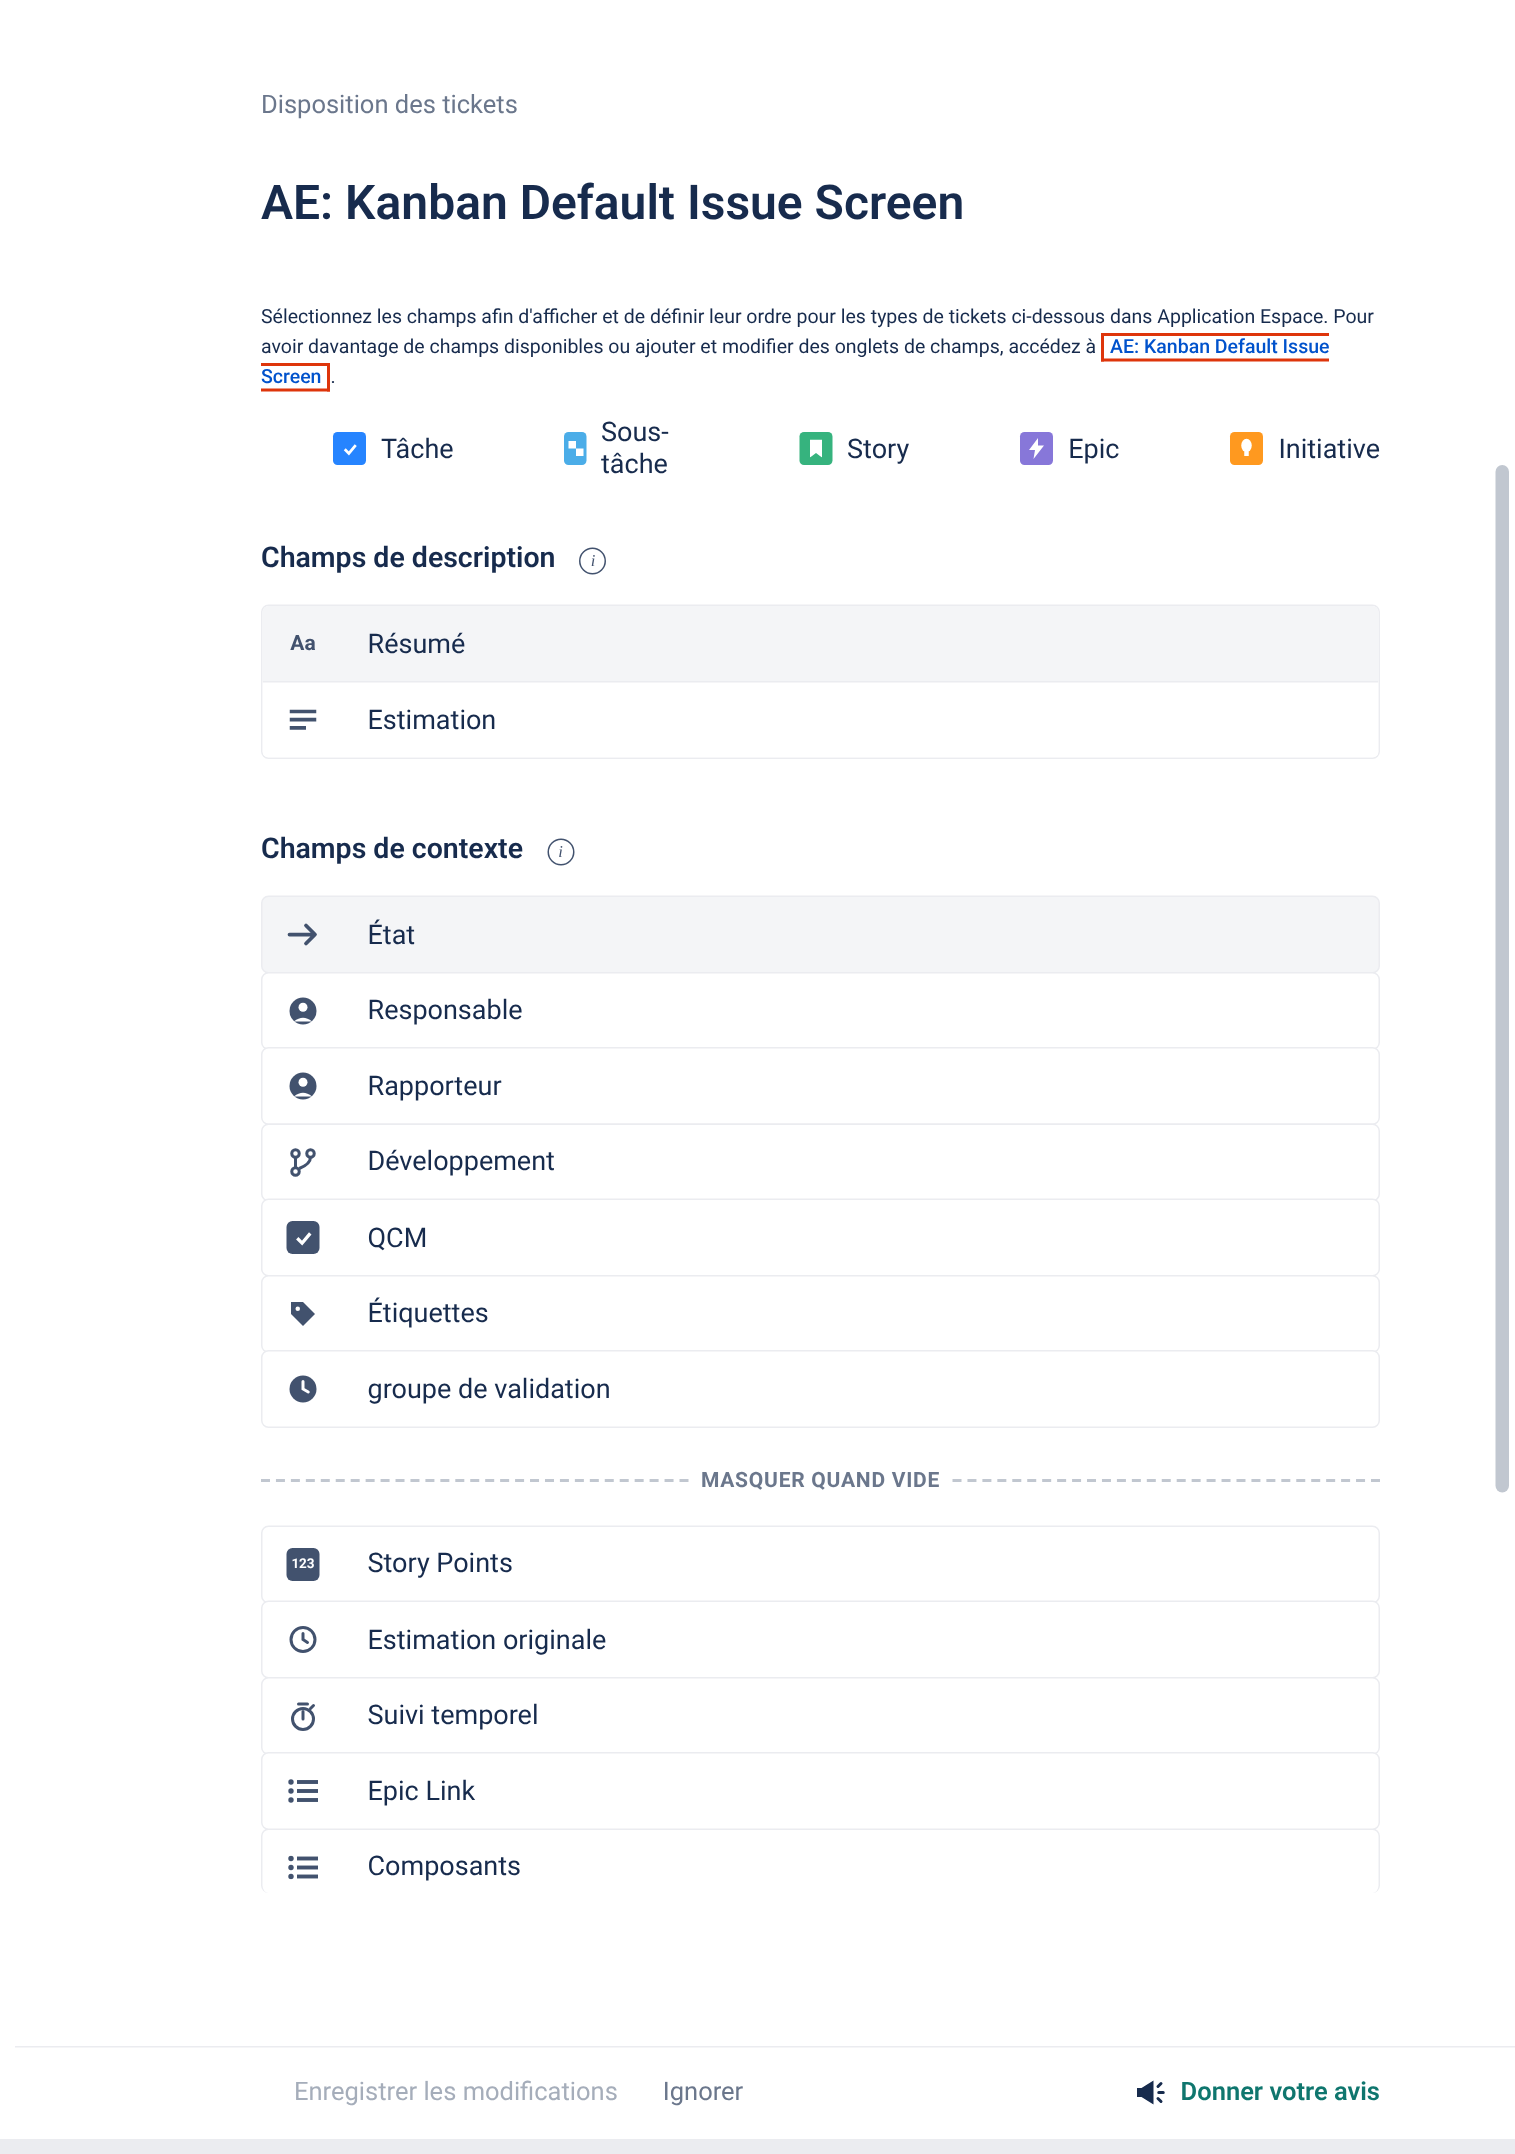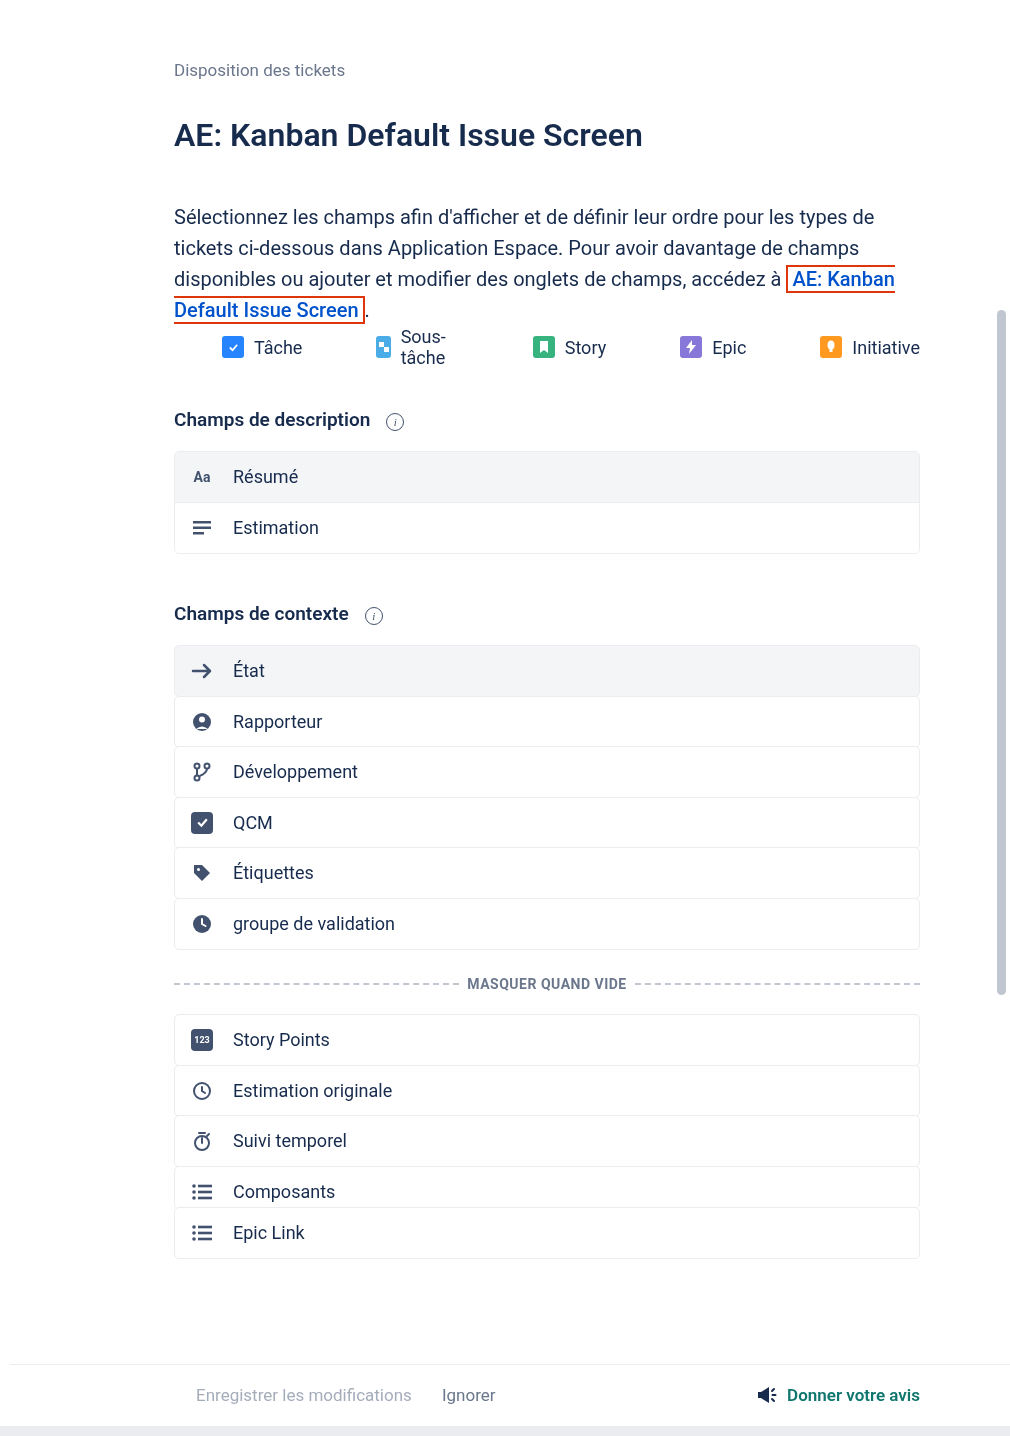--- a/index.html
+++ b/index.html
@@ -32,24 +32,24 @@
       font-size: 17px;
       margin-bottom: 36px;
     }
     .page-title {
       font-size: 32px;
       font-weight: 600;
       color: #172b4d;
       margin-bottom: 48px;
     }
     .intro {
-      font-size: 20px;
+      font-size: 13px;
       color: #172b4d;
       line-height: 1.55;
-      margin-bottom: 0;
+      margin-bottom: 16px;
     }
     .intro a {
       color: #0052cc;
       text-decoration: none;
       font-weight: 500;
     }
     .highlight-box {
       border: 2px solid #de350b;
       padding: 0 4px;
       display: inline;
@@ -114,21 +114,22 @@
       border: 1.5px solid #ebecf0;
       border-radius: 5px;
       margin-bottom: 48px;
       overflow: hidden;
     }
     .field-group .field-item + .field-item {
       border-top: 1.5px solid #ebecf0;
     }
     .field-item {
       display: flex;
-      gap: 20px;
+      align-items: center;
+      gap: 32px;
       padding: 14px 16px;
       font-size: 18px;
       color: #172b4d;
       background: #fff;
     }
     .field-item.locked {
       background: #f4f5f7;
     }
     .field-icon {
       width: 22px;
@@ -306,20 +307,30 @@
       <span>État</span>
     </div>
     <div class="field-item">
       <span class="field-icon">
         <svg width="20" height="20" viewBox="0 0 20 20">
             <circle cx="10" cy="10" r="9" fill="#42526e"></circle>
             <circle cx="10" cy="7.5" r="3" fill="white"></circle>
             <path d="M4 17 Q10 12 16 17" fill="white"></path>
           </svg>
       </span>
+      <span>Responsable</span>
+    </div>
+    <div class="field-item">
+      <span class="field-icon">
+        <svg width="20" height="20" viewBox="0 0 20 20">
+            <circle cx="10" cy="10" r="9" fill="#42526e"></circle>
+            <circle cx="10" cy="7.5" r="3" fill="white"></circle>
+            <path d="M4 17 Q10 12 16 17" fill="white"></path>
+          </svg>
+      </span>
       <span>Rapporteur</span>
     </div>
     <div class="field-item">
       <span class="field-icon">
         <svg width="18" height="20" viewBox="0 0 18 20">
             <circle cx="4" cy="4" r="2.5" fill="none" stroke="#42526e" stroke-width="2"></circle>
             <circle cx="14" cy="4" r="2.5" fill="none" stroke="#42526e" stroke-width="2"></circle>
             <circle cx="4" cy="16" r="2.5" fill="none" stroke="#42526e" stroke-width="2"></circle>
             <path d="M4 6.5 V13.5 M14 6.5 Q14 11 6.5 14" stroke="#42526e" stroke-width="2" fill="none"></path>
           </svg>
@@ -376,45 +387,45 @@
     </div>
     <div class="field-item">
       <span class="field-icon">
         <svg width="18" height="20" viewBox="0 0 18 20">
             <circle cx="9" cy="12" r="7" fill="none" stroke="#42526e" stroke-width="2"></circle>
             <path d="M9 7 V12 M6 2 H12 M14 5 L16 3" stroke="#42526e" stroke-width="2" fill="none" stroke-linecap="round"></path>
           </svg>
       </span>
       <span>Suivi temporel</span>
     </div>
-    <div class="field-item" style="border-bottom:none;padding-bottom:6px;">
+    <div class="field-item">
       <span class="field-icon">
         <svg width="20" height="16" viewBox="0 0 20 16">
             <circle cx="2" cy="2" r="1.8" fill="#42526e"></circle>
             <rect x="6" y="0.7" width="14" height="2.6" fill="#42526e"></rect>
             <circle cx="2" cy="8" r="1.8" fill="#42526e"></circle>
             <rect x="6" y="6.7" width="14" height="2.6" fill="#42526e"></rect>
             <circle cx="2" cy="14" r="1.8" fill="#42526e"></circle>
             <rect x="6" y="12.7" width="14" height="2.6" fill="#42526e"></rect>
           </svg>
       </span>
-      <span>Composants</span>
-    </div>
-    <div class="field-item">
+      <span>Epic Link</span>
+    </div>
+    <div class="field-item" style="border-bottom:none;padding-bottom:6px;">
       <span class="field-icon">
         <svg width="20" height="16" viewBox="0 0 20 16">
             <circle cx="2" cy="2" r="1.8" fill="#42526e"></circle>
             <rect x="6" y="0.7" width="14" height="2.6" fill="#42526e"></rect>
             <circle cx="2" cy="8" r="1.8" fill="#42526e"></circle>
             <rect x="6" y="6.7" width="14" height="2.6" fill="#42526e"></rect>
             <circle cx="2" cy="14" r="1.8" fill="#42526e"></circle>
             <rect x="6" y="12.7" width="14" height="2.6" fill="#42526e"></rect>
           </svg>
       </span>
-      <span>Epic Link</span>
+      <span>Composants</span>
     </div>
   </div>
 
 </div>
 
 <div class="scrollbar"></div>
 
 <div class="footer">
   <span class="btn-save">Enregistrer les modifications</span>
   <span class="btn-ignore">Ignorer</span>

